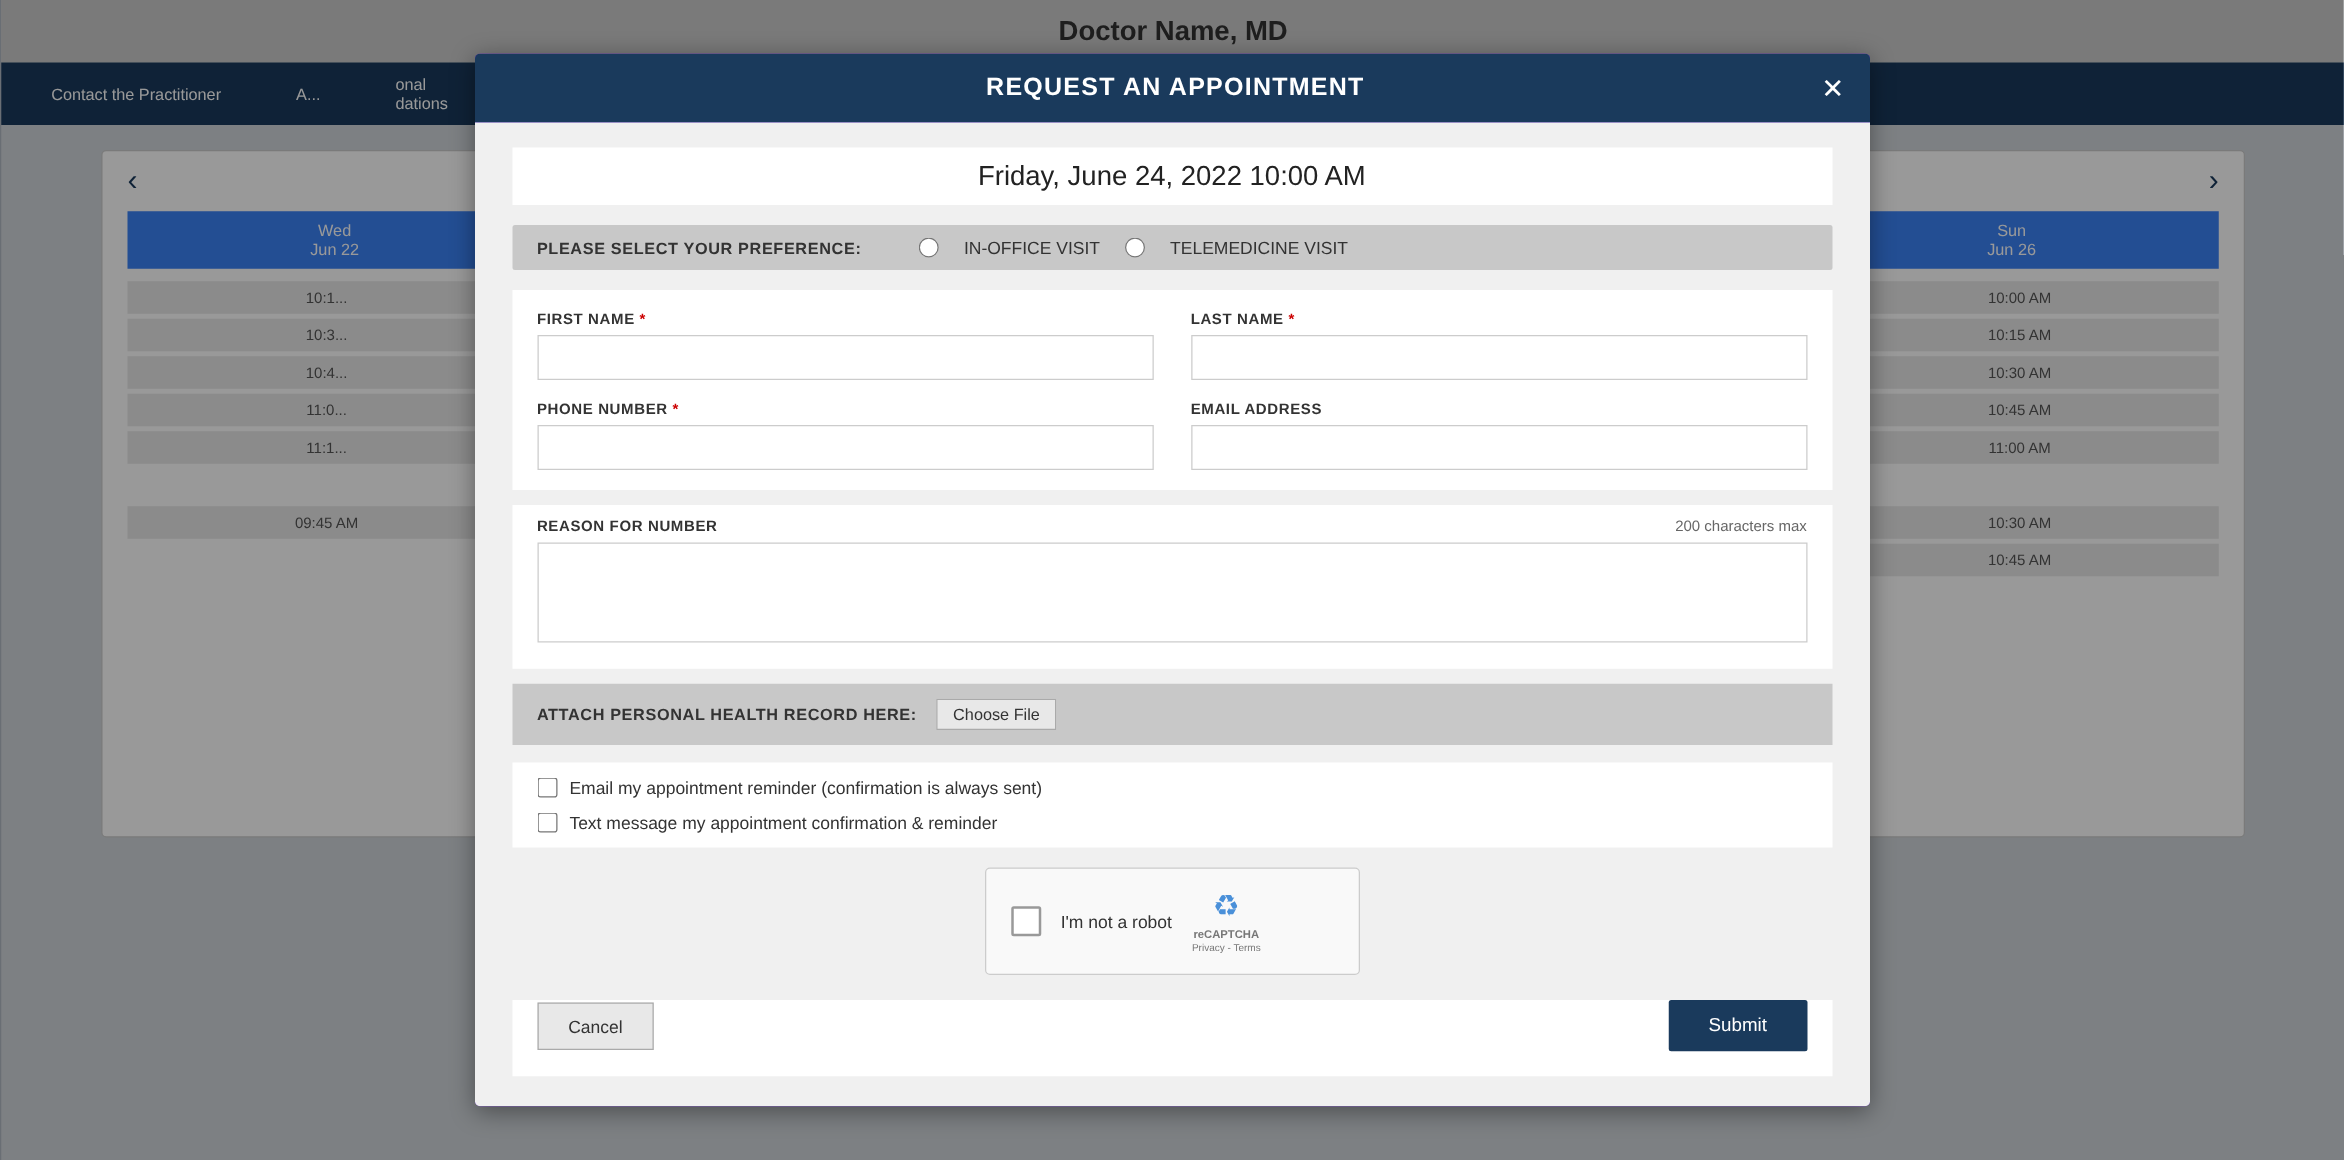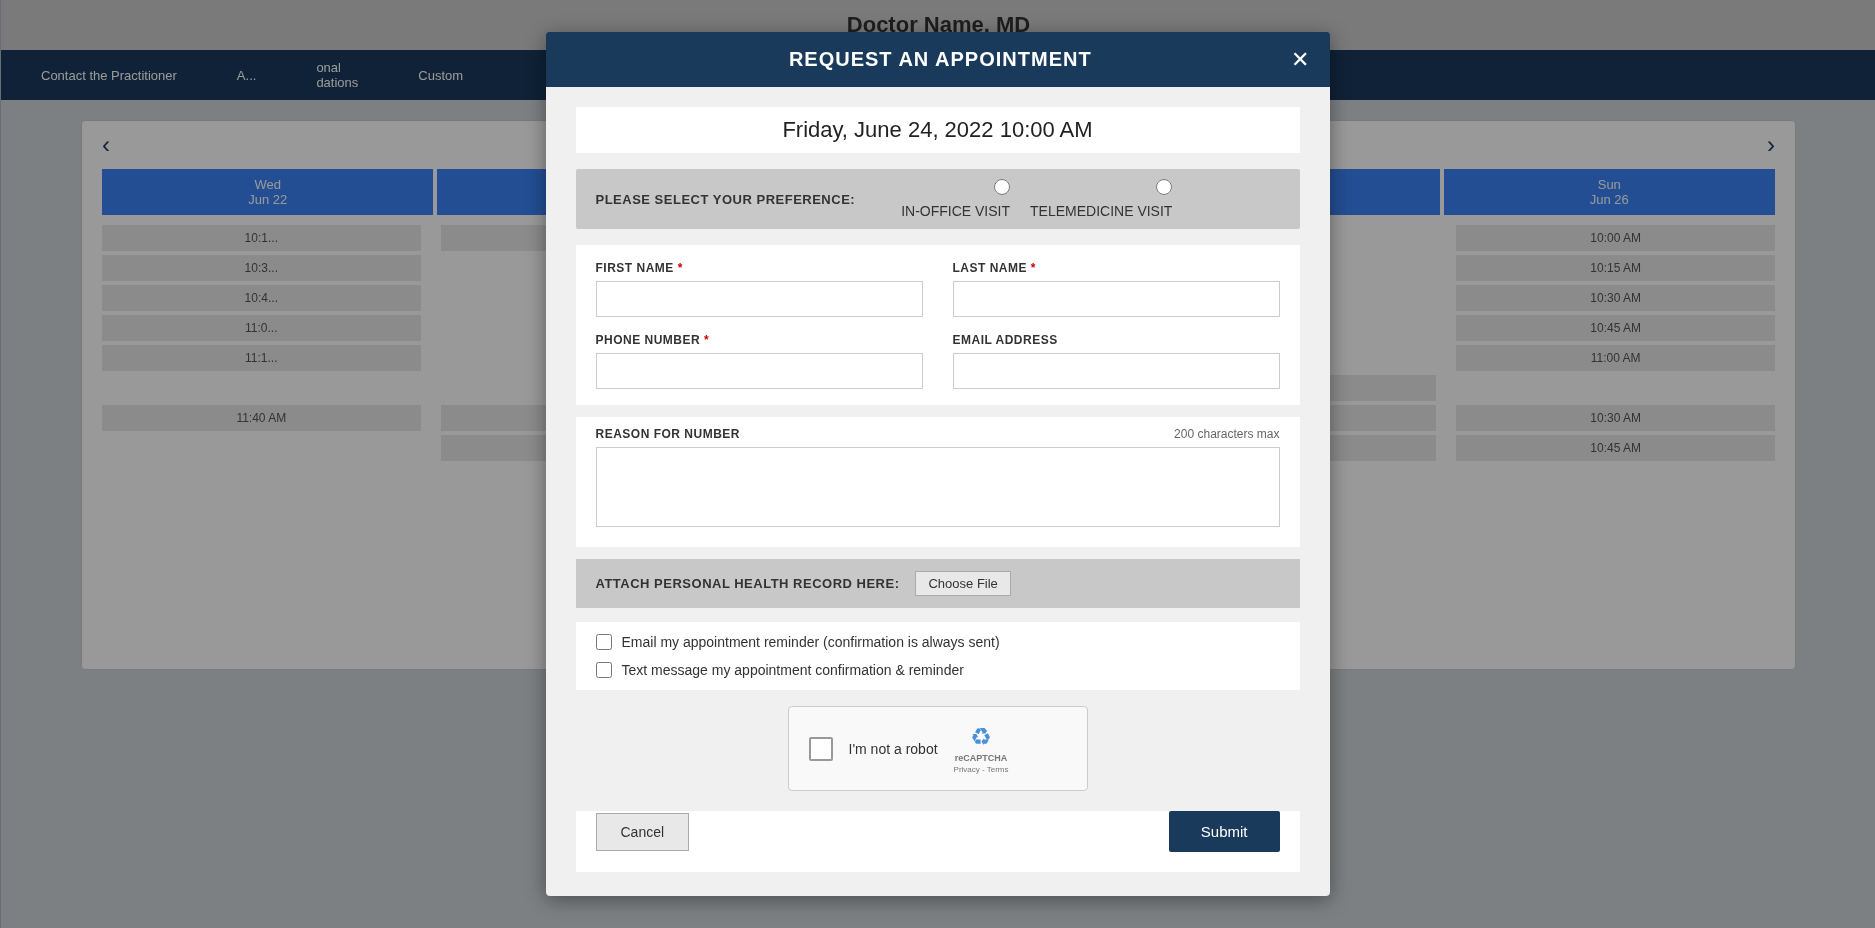--- a/index.html
+++ b/index.html
@@ -123,21 +123,21 @@
       align-items: center;
       justify: center;
     }
 
     
     .modal {
       position: absolute;
       top: 50%;
       left: 50%;
       transform: translate(-50%, -50%);
-      width: 784px;
+      width: 1116px;
       background: #6d28d9;
       border-radius: 4px;
       box-shadow: 0 4px 20px rgba(0,0,0,0.4);
       overflow: hidden;
     }
 
     .modal-header {
       background: #1a3a5c;
       padding: 16px 20px;
       display: flex;
@@ -191,24 +191,23 @@
       font-size: 13px;
       font-weight: bold;
       color: #333;
       letter-spacing: 0.5px;
       margin-right: 26px;
     }
 
     .radio-option {
       display: flex;
       align-items: flex-end;
-      gap: 8px;
+      gap: 20px;
       font-size: 14px;
       color: #333;
-      flex-direction: column;
     }
 
     .radio-option input[type="radio"] {
       width: 16px;
       height: 16px;
       accent-color: #1a3a5c;
     }
 
     .form-grid {
       display: grid;
@@ -471,21 +470,21 @@
           <div class="bg-time-cell white"></div>
           <div class="bg-time-cell">11:00 AM</div>
         </div>
         <div class="bg-time-row">
           <div class="bg-time-cell white"></div>
           <div class="bg-time-cell white"></div>
           <div class="bg-time-cell white"></div>
           <div class="bg-time-cell">11:15 AM</div>
         </div>
         <div class="bg-time-row">
-          <div class="bg-time-cell">11:40 AM</div>
+          <div class="bg-time-cell">09:45 AM</div>
           <div class="bg-time-cell">10:30 AM</div>
           <div class="bg-time-cell">10:30 AM</div>
           <div class="bg-time-cell">10:30 AM</div>
           <div class="bg-time-cell">10:30 AM</div>
         </div>
         <div class="bg-time-row">
           <div class="bg-time-cell white"></div>
           <div class="bg-time-cell">10:45 AM</div>
           <div class="bg-time-cell">10:45 AM</div>
           <div class="bg-time-cell">10:45 AM</div>

